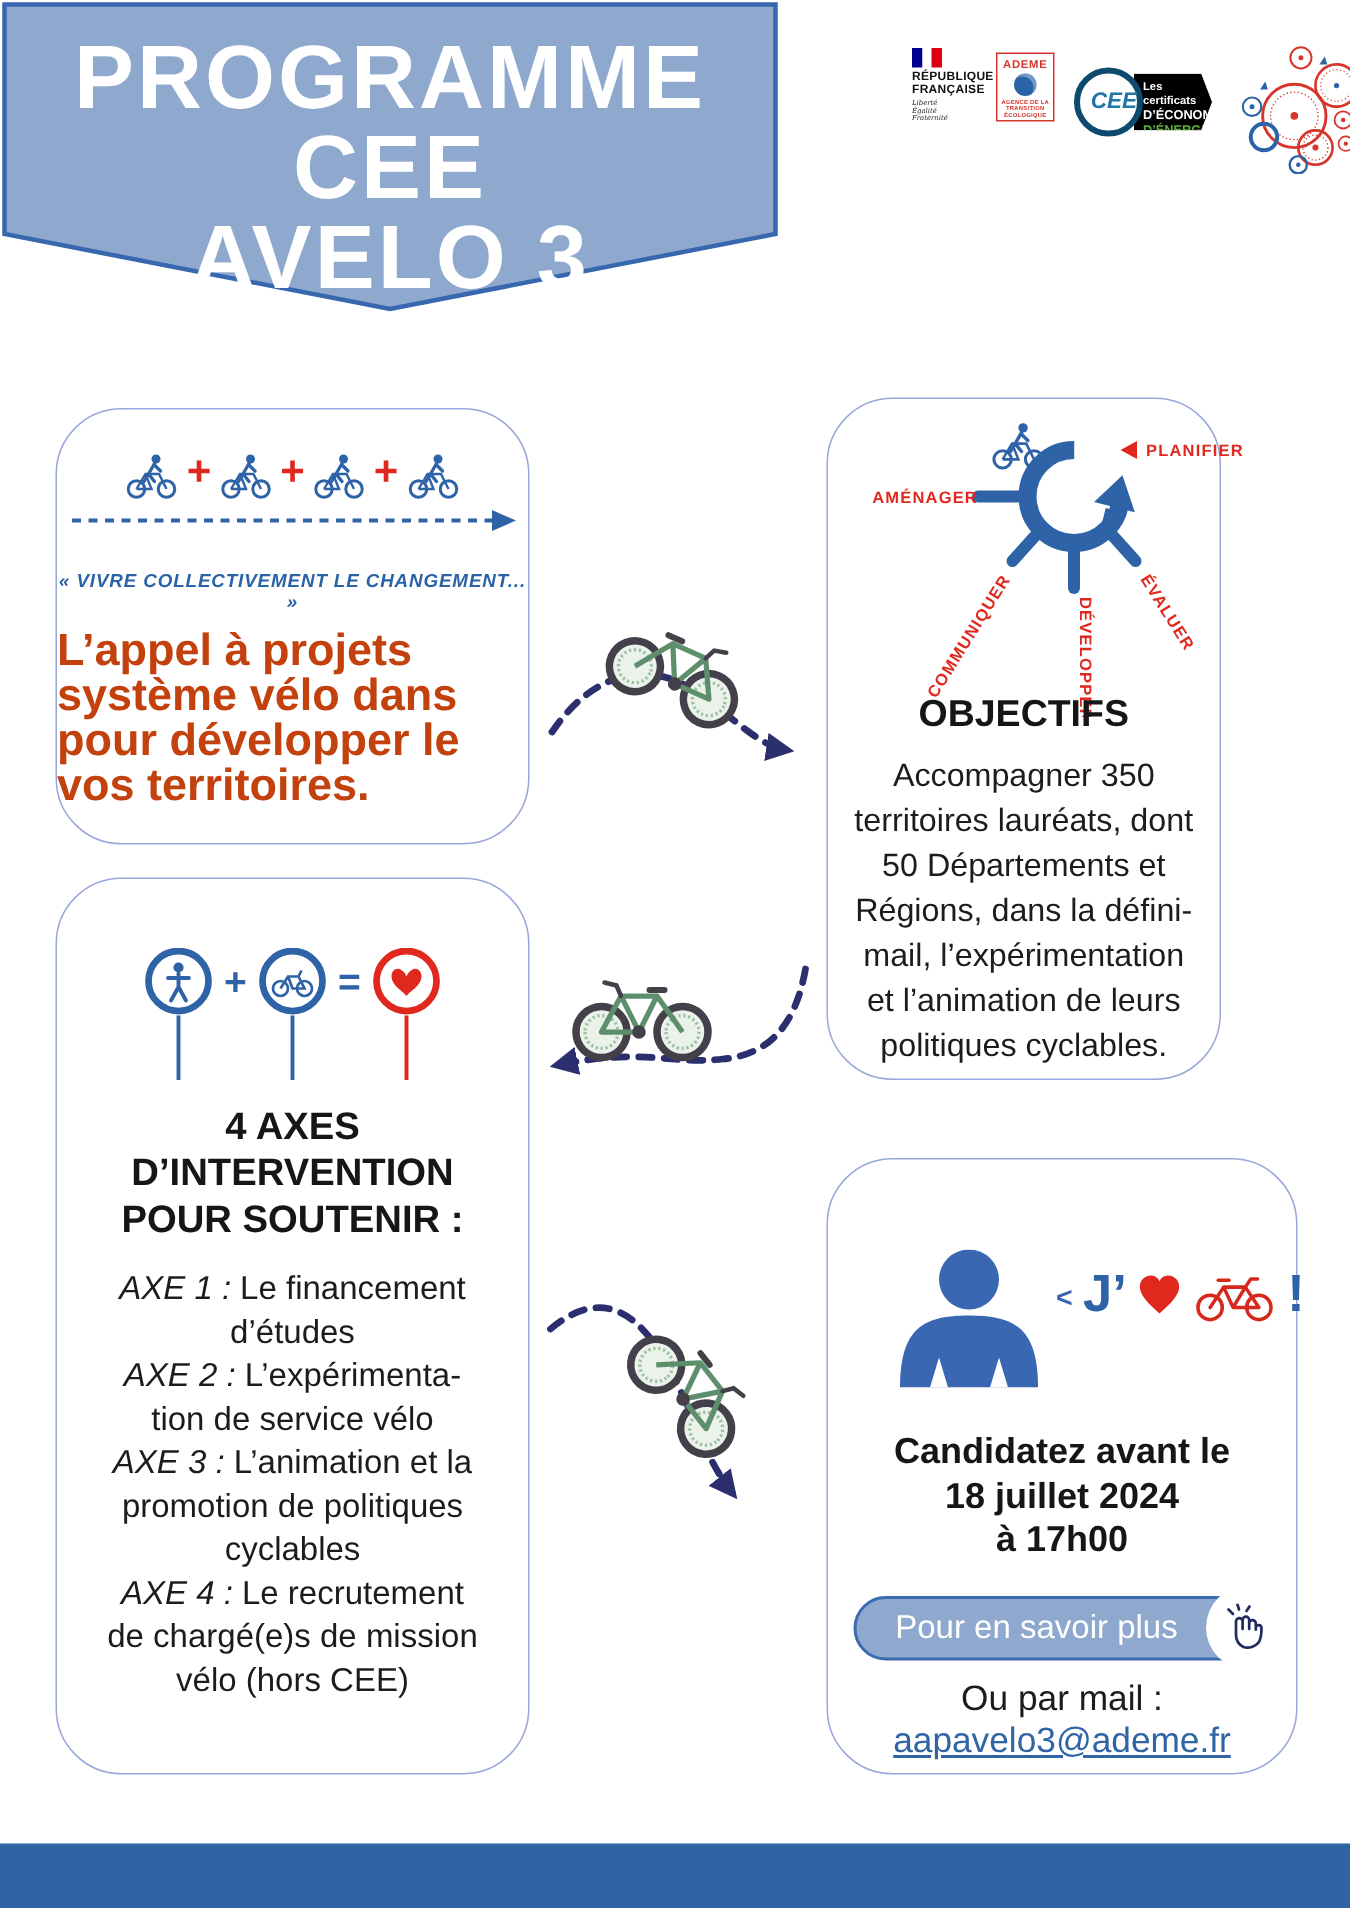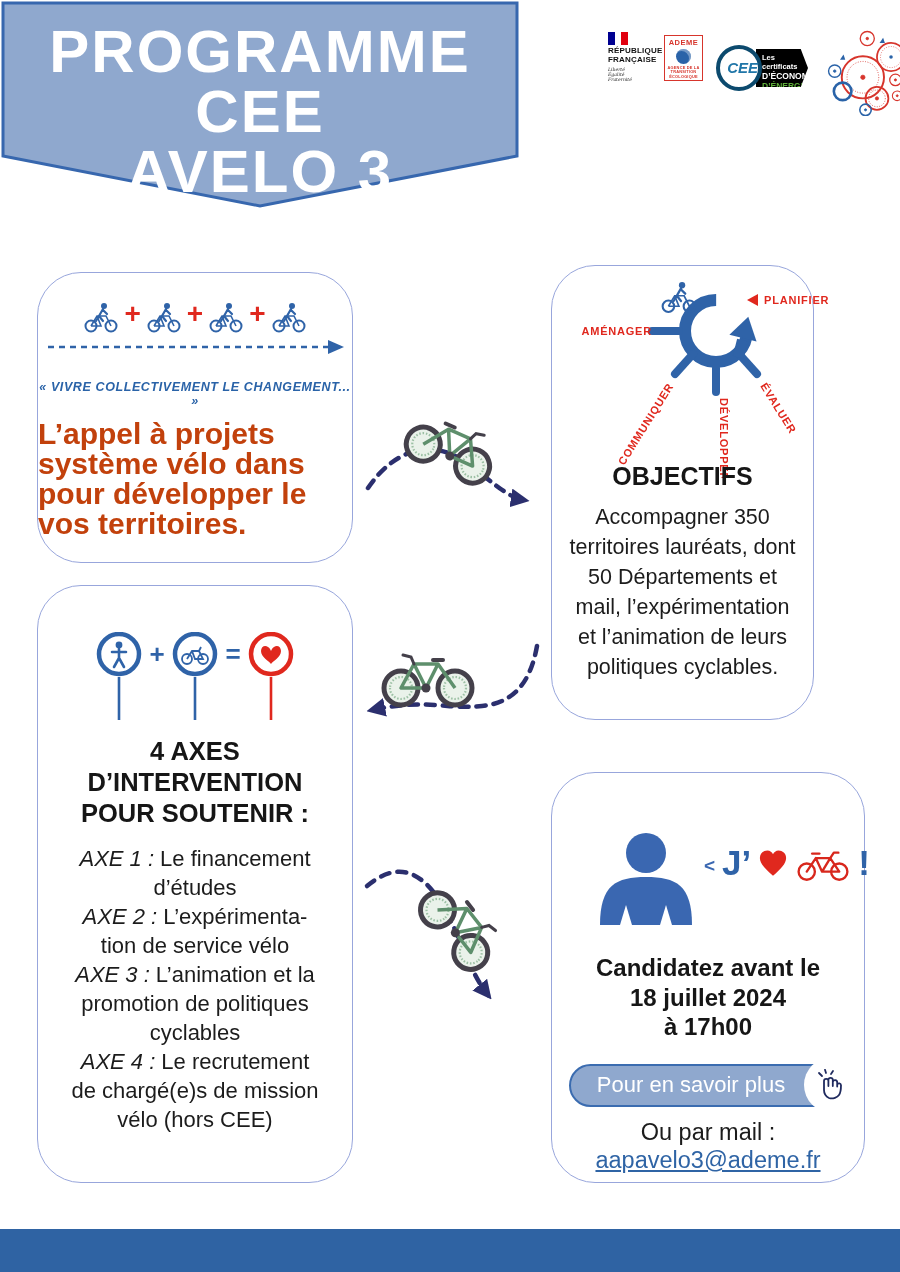--- a/index.html
+++ b/index.html
@@ -275,20 +275,21 @@
     <text class="dg-label" x="122" y="120" text-anchor="end" transform="rotate(-58 122 120)">COMMUNIQUER</text>
     <text class="dg-label" x="168" y="132" transform="rotate(90 168 132)">DÉVELOPPER</text>
     <text class="dg-label" x="208" y="120" transform="rotate(58 208 120)">ÉVALUER</text>
     <use href="#cyclist" transform="translate(108,14) scale(1.05)"></use>
   </svg>
   <div class="obj-title">OBJECTIFS</div>
   <div class="obj-lines">
     <div>Accompagner 350</div>
     <div>territoires lauréats, dont</div>
     <div>50 Départements et</div>
+    <div>Régions, dans la défini-</div>
     <div>mail, l’expérimentation</div>
     <div>et l’animation de leurs</div>
     <div>politiques cyclables.</div>
   </div>
 </div>
 
 <div class="card card3">
   <svg class="signs" width="232" height="95" viewBox="0 0 232 95">
     <g>
       <line x1="40" y1="45" x2="40" y2="88" stroke="#2F63A8" stroke-width="2.6"></line>

